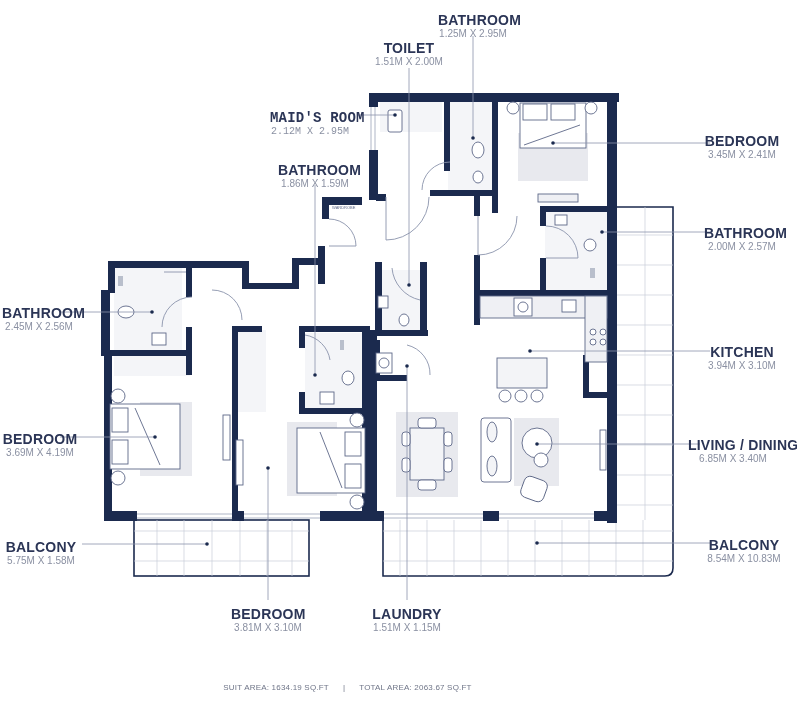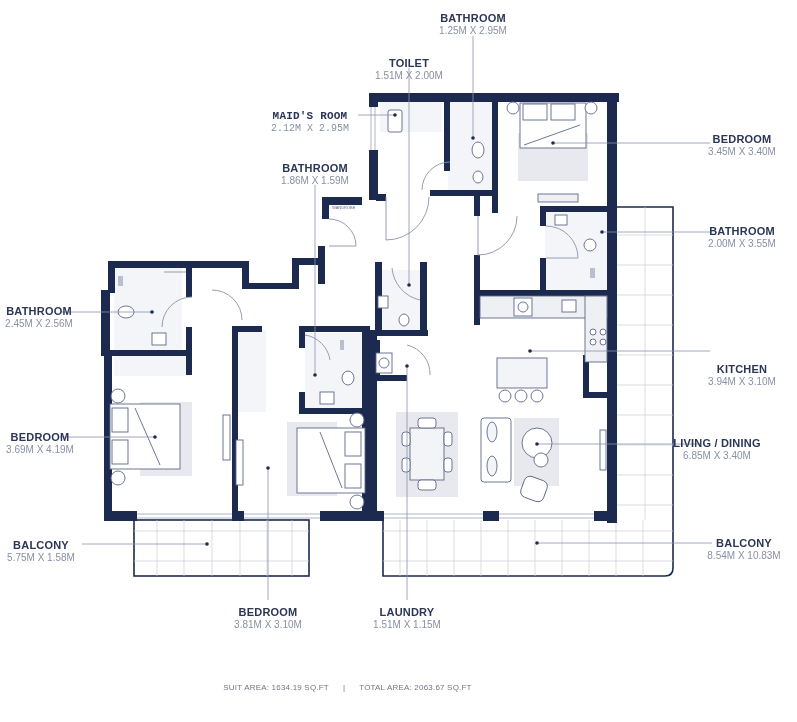--- a/index.html
+++ b/index.html
@@ -1,19 +1,19 @@
 <!DOCTYPE html>
 <html><head>
 <meta charset="utf-8">
 <style>
   html, body { margin:0; padding:0; background:#ffffff; }
   body { width:797px; height:722px; position:relative; overflow:hidden; font-family:"Liberation Sans", sans-serif; }
   .plan { position:absolute; left:0; top:0; }
   .label { position:absolute; text-align:center; line-height:1.15; }
-  .label .name { font-weight:bold; font-size:11px; color:#2b3556; letter-spacing:0.2px; display:block; white-space:nowrap; }
+  .label .name { font-weight:bold; font-size:14px; color:#2b3556; letter-spacing:0.2px; display:block; white-space:nowrap; }
   .label .dim { font-size:10px; color:#8a90a2; display:block; white-space:nowrap; }
   .footer { position:absolute; left:0; width:695px; top:683px; text-align:center; font-size:8px; color:#6f7588; letter-spacing:0.2px; }
   .footer .sep { margin:0 14px; }
 </style>
 </head>
 <body>
 
 <svg class="plan" width="797" height="722" viewBox="0 0 797 722" xmlns="http://www.w3.org/2000/svg">
 
   <g>
@@ -278,53 +278,53 @@
     <circle cx="268" cy="468" r="1.8"></circle>
       <circle cx="407" cy="366" r="1.8"></circle>
   </g>
   <text x="332" y="209" font-size="4" fill="#5e6888" font-family="Liberation Sans, sans-serif">WARDROBE</text>
 </svg>
 
 <div class="label" style="left:438px;top:12px;width:70px;">
   <span class="name">BATHROOM</span>
   <span class="dim">1.25M X 2.95M</span>
 </div>
-<div class="label" style="left:372px;top:57px;width:74px;">
+<div class="label" style="left:372px;top:40px;width:74px;">
   <span class="name">TOILET</span>
   <span class="dim">1.51M X 2.00M</span>
 </div>
 <div class="label" style="left:270px;top:110px;width:80px;font-family:Liberation Mono, monospace;">
   <span class="name">MAID'S ROOM</span>
   <span class="dim">2.12M X 2.95M</span>
 </div>
 <div class="label" style="left:278px;top:162px;width:74px;">
   <span class="name">BATHROOM</span>
   <span class="dim">1.86M X 1.59M</span>
 </div>
 <div class="label" style="left:704px;top:133px;width:76px;">
   <span class="name">BEDROOM</span>
-  <span class="dim">3.45M X 3.40M</span>
+  <span class="dim">3.45M X 2.41M</span>
 </div>
 <div class="label" style="left:704px;top:225px;width:76px;">
   <span class="name">BATHROOM</span>
-  <span class="dim">2.00M X 3.55M</span>
+  <span class="dim">2.00M X 2.57M</span>
 </div>
 <div class="label" style="left:2px;top:305px;width:74px;">
   <span class="name">BATHROOM</span>
   <span class="dim">2.45M X 2.56M</span>
 </div>
 <div class="label" style="left:2px;top:431px;width:76px;">
   <span class="name">BEDROOM</span>
   <span class="dim">3.69M X 4.19M</span>
 </div>
-<div class="label" style="left:706px;top:344px;width:72px;margin-top:19px;">
+<div class="label" style="left:706px;top:344px;width:72px;">
   <span class="name">KITCHEN</span>
   <span class="dim">3.94M X 3.10M</span>
 </div>
-<div class="label" style="left:672px;top:437px;width:90px;text-align:center;">
+<div class="label" style="left:688px;top:437px;width:90px;text-align:center;">
   <span class="name">LIVING / DINING</span>
   <span class="dim">6.85M X 3.40M</span>
 </div>
 <div class="label" style="left:4px;top:539px;width:74px;">
   <span class="name">BALCONY</span>
   <span class="dim">5.75M X 1.58M</span>
 </div>
 <div class="label" style="left:706px;top:537px;width:76px;">
   <span class="name">BALCONY</span>
   <span class="dim">8.54M X 10.83M</span>

